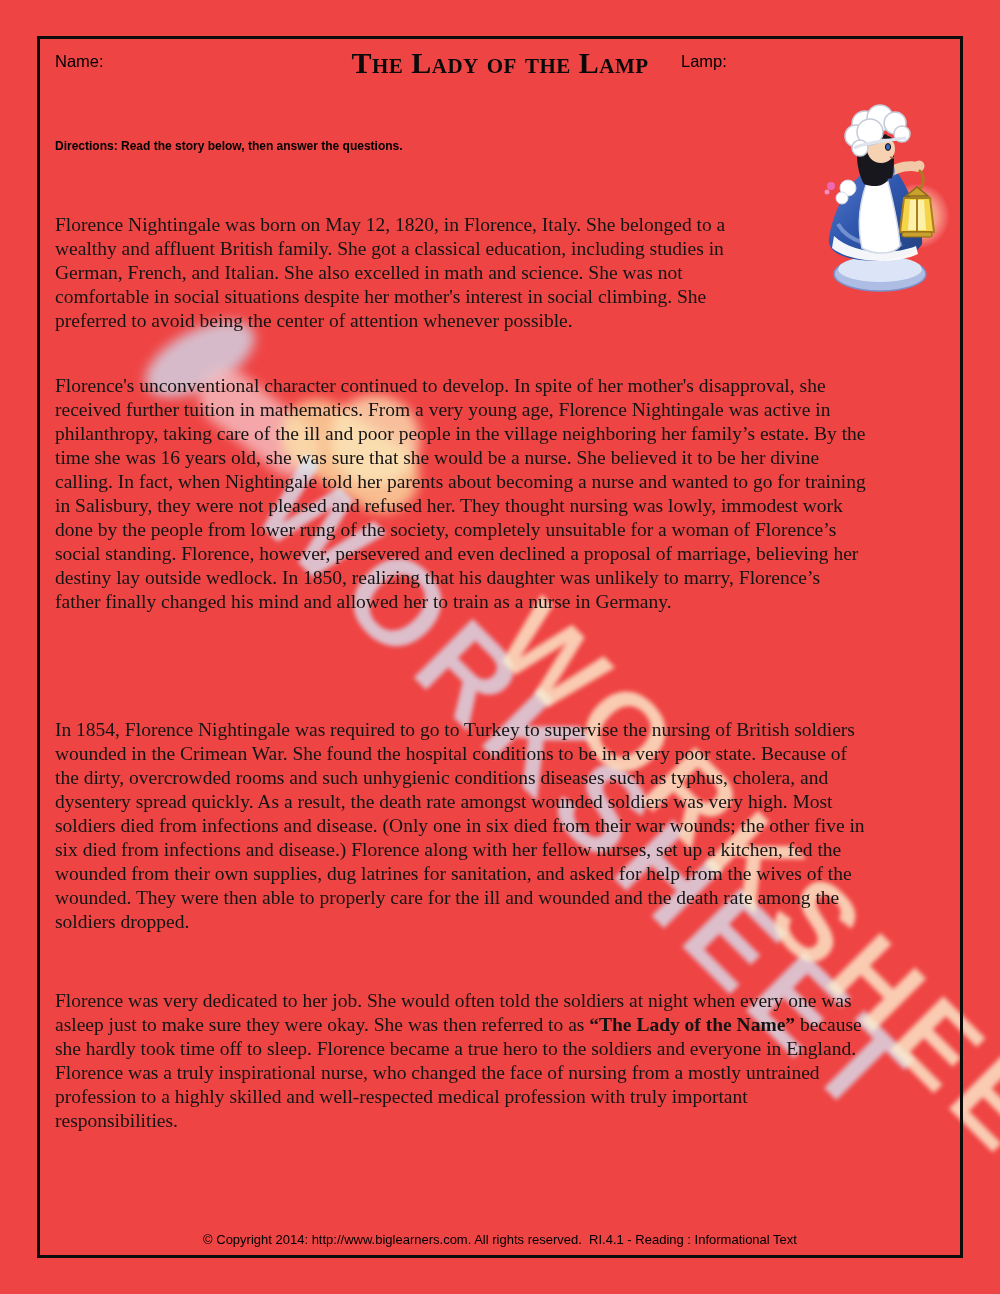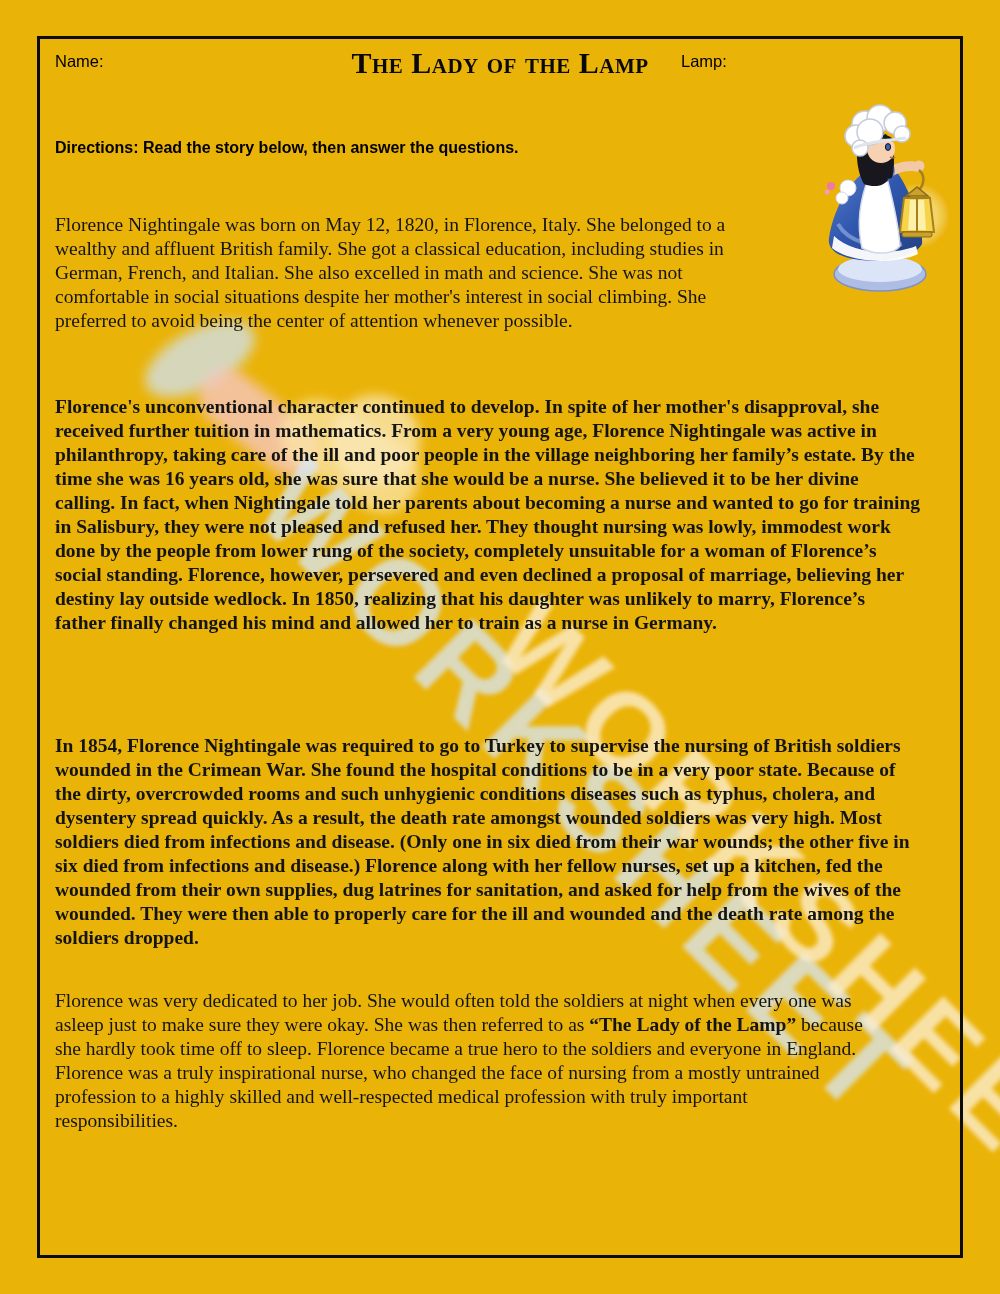--- a/index.html
+++ b/index.html
@@ -1,16 +1,16 @@
 <!DOCTYPE html>
 <html><head>
 <meta charset="utf-8">
 <style>
   html,body{margin:0;padding:0;background:#ffffff;}
-  .canvas{position:relative;width:1000px;height:1294px;background:#eab308;overflow:hidden;
+  .canvas{position:relative;width:1000px;height:1294px;background:#ef4444;overflow:hidden;
           font-family:"Liberation Serif",serif;color:#111;}
 
   
   .watermark{position:absolute;inset:0;pointer-events:none;z-index:0;}
   .wm-blob{position:absolute;filter:blur(6px);opacity:.75;}
   .wm-swash{left:140px;top:330px;width:120px;height:58px;border-radius:50%;
             background:#cfe2f6;transform:rotate(-28deg);}
   .wm-pink{left:190px;top:395px;width:140px;height:56px;border-radius:28px;
            background:#f6c7ca;transform:rotate(38deg);}
   .wm-yellow1{left:275px;top:420px;width:150px;height:72px;border-radius:36px;
@@ -28,29 +28,29 @@
                border:3px solid #0c0c0c;z-index:1;}
 
   .hdr-label{position:absolute;z-index:2;font-family:"Liberation Sans",sans-serif;
              font-size:16.5px;color:#000;}
   .name-label{left:55px;top:52px;}
   .date-label{left:681px;top:52px;}
   .page-title{position:absolute;z-index:2;left:0;width:1000px;top:46px;text-align:center;
               font-family:"Liberation Serif",serif;font-weight:bold;font-size:30px;
               font-variant-caps:small-caps;letter-spacing:.5px;color:#0a0a0a;}
   .directions{position:absolute;z-index:2;left:55px;top:139px;
-              font-family:"Liberation Sans",sans-serif;font-weight:bold;font-size:16px;color:#000;}
+              font-family:"Liberation Sans",sans-serif;font-weight:bold;font-size:12px;color:#000;}
 
   .illustration{position:absolute;z-index:2;left:818px;top:104px;width:132px;height:192px;}
 
   .para{position:absolute;z-index:2;left:55px;white-space:pre;
         font-size:19.5px;line-height:24px;color:#141414;}
   .p1{top:213px;}
-  .p2{top:395px;font-weight:bold;}
-  .p3{top:734px;font-weight:bold;}
+  .p2{top:374px;}
+  .p3{top:718px;}
   .p4{top:989px;}
   .para b{font-weight:bold;}
 
   .footer{position:absolute;z-index:2;left:0;width:1000px;top:1232px;text-align:center;
           font-family:"Liberation Sans",sans-serif;font-size:13px;color:#000;}
 </style>
 </head>
 <body>
 
 <div class="canvas">
@@ -156,20 +156,21 @@
   <div class="para p3">In 1854, Florence Nightingale was required to go to Turkey to supervise the nursing of British soldiers
 wounded in the Crimean War. She found the hospital conditions to be in a very poor state. Because of
 the dirty, overcrowded rooms and such unhygienic conditions diseases such as typhus, cholera, and
 dysentery spread quickly. As a result, the death rate amongst wounded soldiers was very high. Most
 soldiers died from infections and disease. (Only one in six died from their war wounds; the other five in
 six died from infections and disease.) Florence along with her fellow nurses, set up a kitchen, fed the
 wounded from their own supplies, dug latrines for sanitation, and asked for help from the wives of the
 wounded. They were then able to properly care for the ill and wounded and the death rate among the
 soldiers dropped.</div>
   <div class="para p4"><span>Florence was very dedicated to her job. She would often told the soldiers at night when every one was
-asleep just to make sure they were okay. She was then referred to as </span><b>“The Lady of the Lamp”</b><span> because
+asleep just to make sure they were okay. She was then referred to as </span><b>“The Lady of the Name”</b><span> because
 she hardly took time off to sleep. Florence became a true hero to the soldiers and everyone in England.
 Florence was a truly inspirational nurse, who changed the face of nursing from a mostly untrained
 profession to a highly skilled and well-respected medical profession with truly important
 responsibilities.</span></div>
 
+  <div class="footer">© Copyright 2014: http://www.biglearners.com. All rights reserved. &nbsp;RI.4.1 - Reading : Informational Text</div>
 
 </div>
 
 </body></html>

